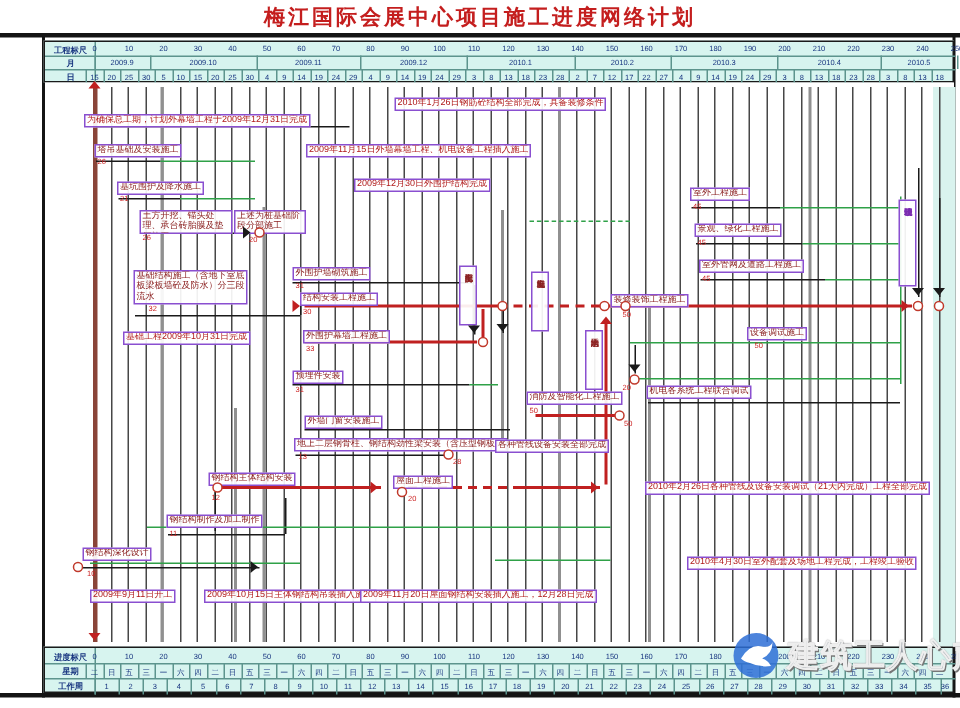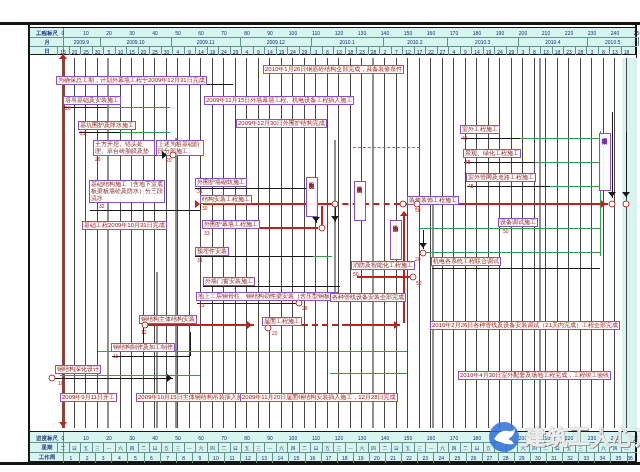--- a/index.html
+++ b/index.html
@@ -28,20 +28,21 @@
   .tx{position:absolute;color:#c22;font-size:5px;line-height:5px;white-space:nowrap;}
   .ar{position:absolute;width:0;height:0;}
   #wm{position:absolute;left:488px;top:421px;display:flex;align-items:center;gap:5px;}
   #wmtext{font-size:21px;font-weight:900;color:#99a0a8;letter-spacing:1px;white-space:nowrap;
           -webkit-text-stroke:.6px #eee;text-shadow:0 0 1px #666,1px 1px 0 #777;}
 </style>
 </head>
 <body>
 
 <div id="page">
+  <div id="title">梅江国际会展中心项目施工进度网络计划</div>
   <div class="rule" style="left:0;top:22px;width:640px;height:3px"></div>
   <div class="rule" style="left:0;top:462px;width:640px;height:3px"></div>
   <div class="rule" style="left:28px;top:22px;width:2px;height:443px"></div>
   <div class="rule" style="left:635px;top:22px;width:2px;height:443px"></div>
   <div class="tbl" id="htbl" style="top:27px;height:28px">
       <div class="tline" style="left: 0px; top: 9px; width: 607px; height: 1px;"></div>
       <div class="tline" style="left: 0px; top: 18px; width: 607px; height: 1px;"></div>
       <div class="tline" style="left: 33px; top: 0px; width: 1px; height: 28px;"></div>
       <div class="tlab" style="left: 17px; top: 2px;">工程标尺</div>
       <div class="tlab" style="left: 17px; top: 11px;">月</div>

